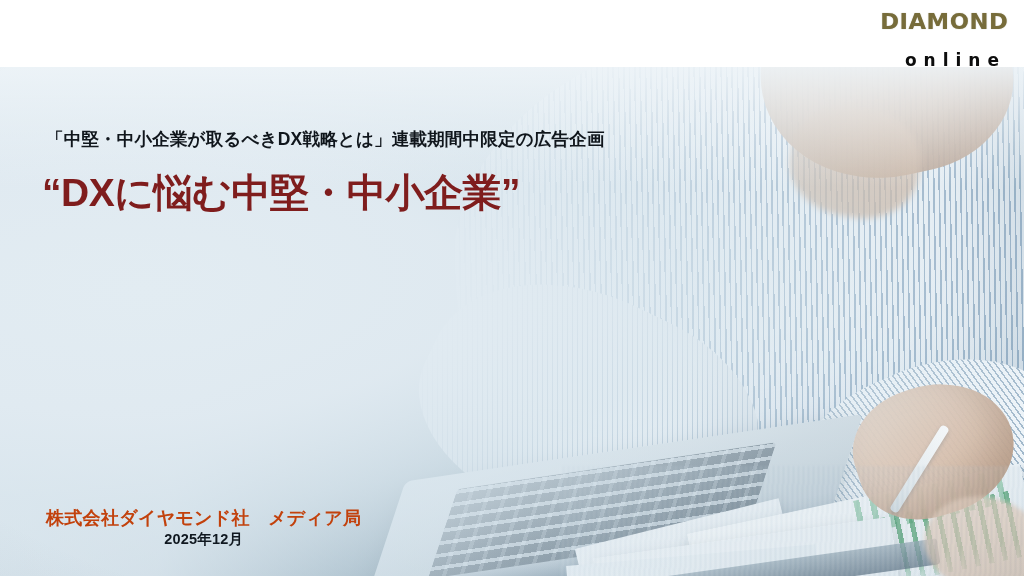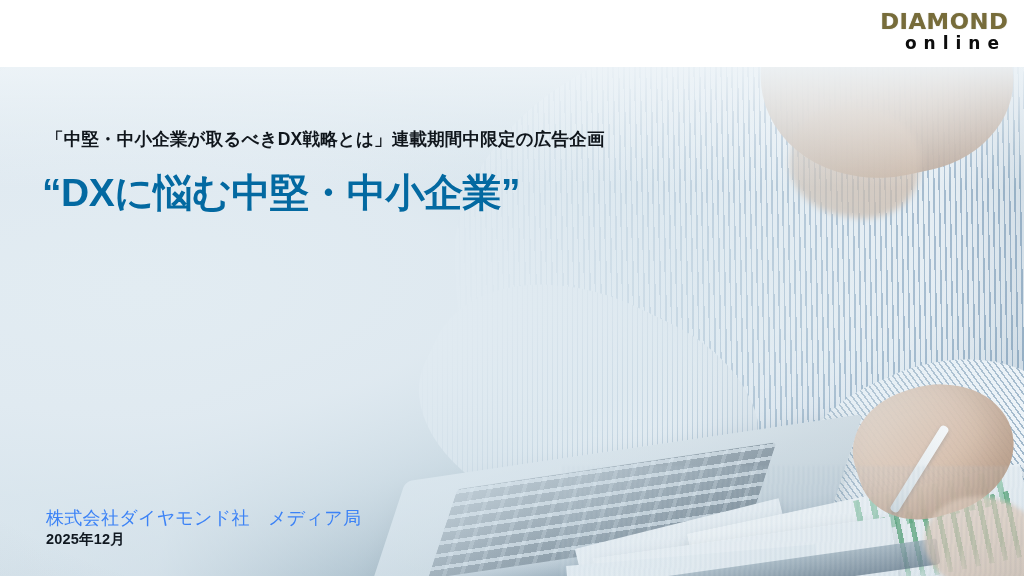--- a/index.html
+++ b/index.html
@@ -49,21 +49,21 @@
     transform-origin: right center;
     text-shadow: 0 0 1px rgba(90,82,40,0.5);
   }
   .logo-online {
     font-family: "DejaVu Sans", sans-serif;
     font-weight: 700;
     font-size: 17px;
     letter-spacing: 7px;
     color: #0d0d0d;
     display: block;
-    margin-top: 2px;
+    margin-top: 19px;
     padding-right: 2px;
   }
 
   
   .photo {
     position: absolute;
     left: 0;
     top: 67px;
     width: 1024px;
     height: 509px;
@@ -368,20 +368,21 @@
   .ph-vignette {
     position: absolute; inset: 0;
     background: radial-gradient(110% 110% at 50% 45%, rgba(0,0,0,0) 60%, rgba(40,70,90,0.14) 100%);
   }
 
   
   .text-layer {
     position: absolute;
     inset: 0;
     z-index: 30;
+    text-align: center;
   }
 
   .eyebrow {
     position: absolute;
     left: 46px;
     top: 127px;
     font-size: 17.5px;
     font-weight: 700;
     letter-spacing: 0.2px;
     color: #10161c;
@@ -396,35 +397,35 @@
   }
   .headline-line {
     display: block;
     font-size: 39px;
     font-weight: 700;
     line-height: 1.26;
     letter-spacing: -0.5px;
     white-space: nowrap;
   }
   .headline-line.accent {
-    color: #0369a1;
+    color: #7f1d1d;
   }
   .headline-line.dark {
     color: #10161c;
   }
 
   .footer {
     position: absolute;
     left: 46px;
     top: 506px;
   }
   .footer-org {
     font-size: 18px;
-    font-weight: 400;
-    color: #3b82f6;
+    font-weight: 700;
+    color: #c2410c;
     letter-spacing: 0.3px;
     white-space: nowrap;
   }
   .footer-date {
     font-size: 14.5px;
     font-weight: 700;
     color: #101820;
     letter-spacing: 0.2px;
     white-space: nowrap;
   }

